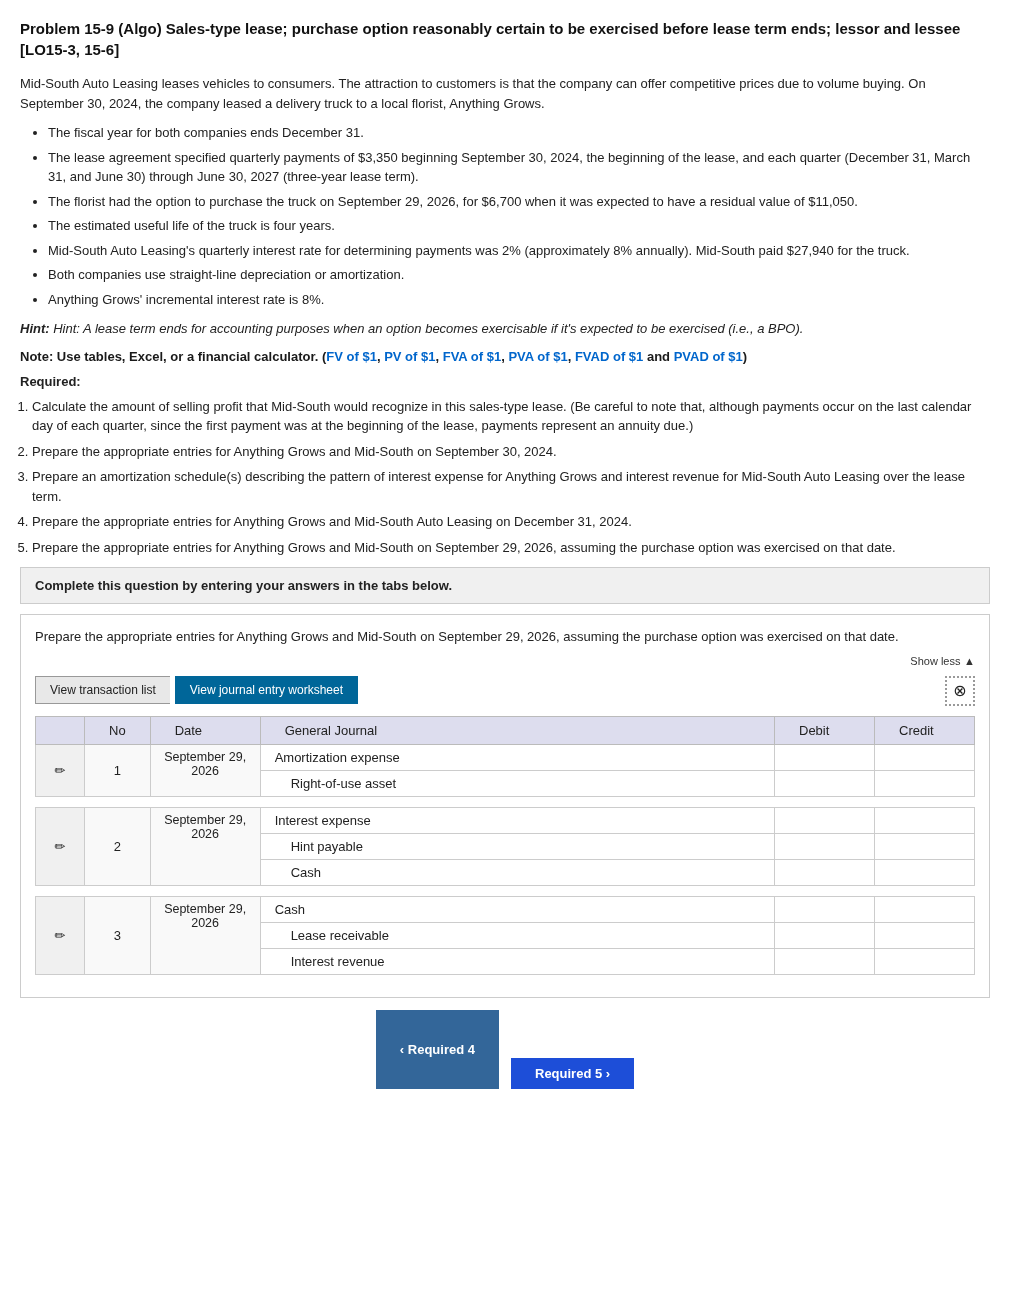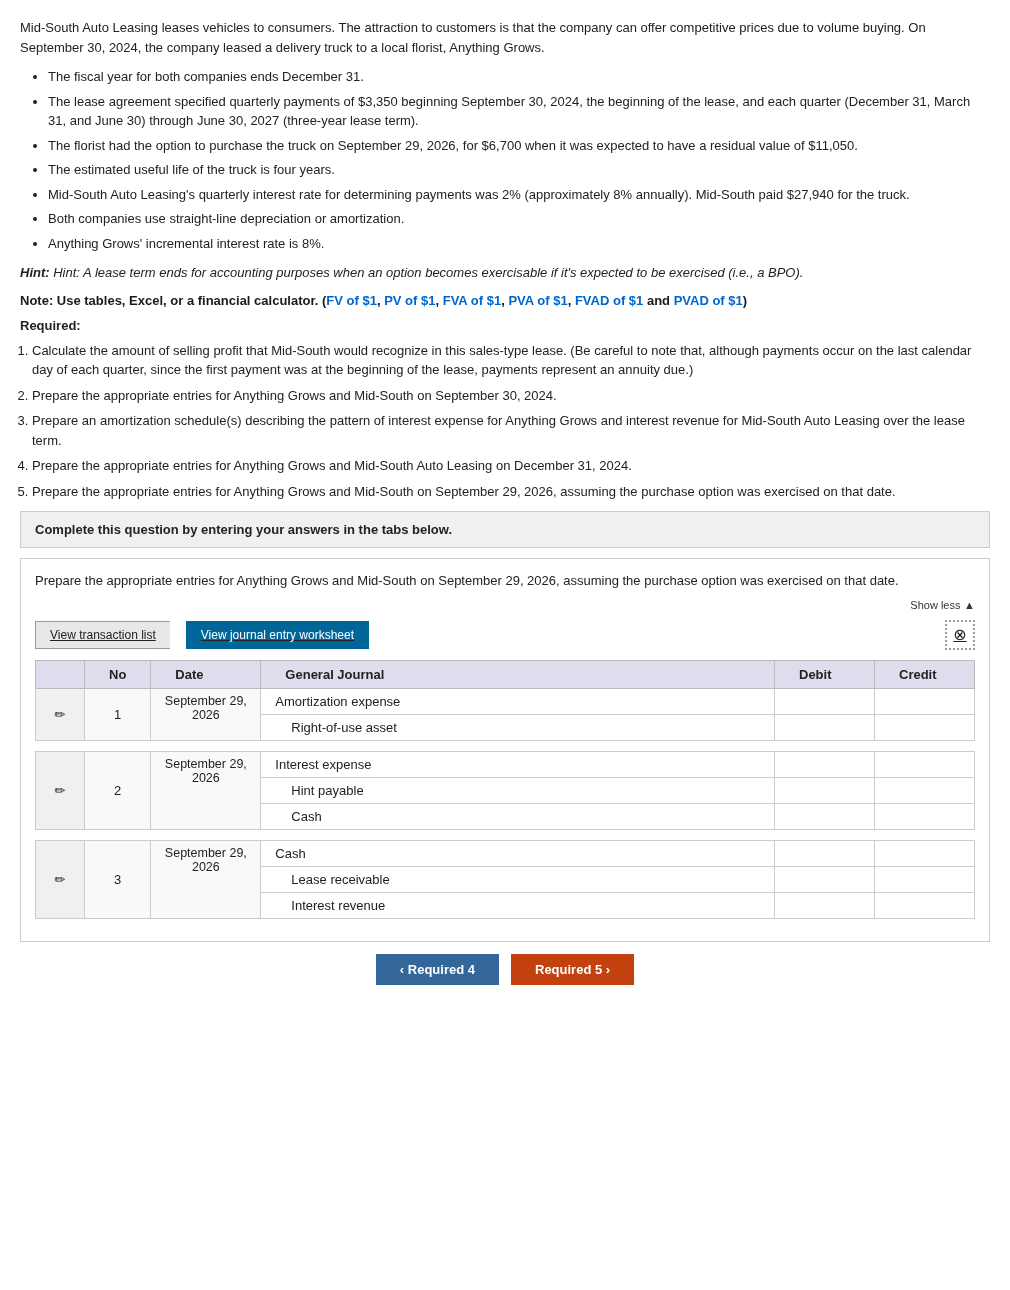--- a/index.html
+++ b/index.html
@@ -113,24 +113,23 @@
       font-size: 13px;
       color: #333;
       margin-bottom: 8px;
       cursor: pointer;
     }
     .show-less span {
       font-size: 11px;
     }
     .toolbar {
       display: flex;
-      align-items: center;
-      margin-bottom: 10px;
-      gap: 16px;
-      text-decoration: underline;
+      align-items: flex-start;
+      margin-bottom: 10px;
+      gap: 5px;
     }
     .toolbar-btn {
       padding: 6px 14px;
       font-size: 12px;
       border: 1px solid #999;
       cursor: pointer;
       background: #e8e8e8;
       font-weight: normal;
       color: #222;
     }
@@ -157,21 +156,21 @@
       width: 100%;
       border-collapse: collapse;
       margin-bottom: 10px;
       font-size: 13px;
     }
     .journal-table th {
       background: #dde;
       border: 1px solid #bbb;
       padding: 6px 24px;
       text-align: left;
-      font-weight: bold;
+      font-weight: normal;
       margin-left: 20px;
     }
     .journal-table th.center {
       text-align: center;
     }
     .journal-table td {
       border: 1px solid #ccc;
       padding: 5px 1px;
       vertical-align: middle;
     }
@@ -218,34 +217,36 @@
       font-size: 13px;
       font-weight: bold;
       cursor: pointer;
       border: none;
     }
     .nav-btn.prev {
       background: #336699;
       color: #fff;
     }
     .nav-btn.next {
-      background: #c2410c;
+      background: #1d4ed8;
       color: #fff;
+      margin-top: 48px;
     }
     .spacer-row td {
       height: 6px;
       background: #fff;
       border: none;
     }
   </style>
 </head>
 <body>
 
 <div class="page">
 
+  <div class="problem-title">Problem 15-9 (Algo) Sales-type lease; purchase option reasonably certain to be exercised before lease term ends; lessor and lessee [LO15-3, 15-6]</div>
 
   <p class="intro-text">Mid-South Auto Leasing leases vehicles to consumers. The attraction to customers is that the company can offer competitive prices due to volume buying. On September 30, 2024, the company leased a delivery truck to a local florist, Anything Grows.</p>
 
   <ul class="bullet-list">
     <li>The fiscal year for both companies ends December 31.</li>
     <li>The lease agreement specified quarterly payments of $3,350 beginning September 30, 2024, the beginning of the lease, and each quarter (December 31, March 31, and June 30) through June 30, 2027 (three-year lease term).</li>
     <li>The florist had the option to purchase the truck on September 29, 2026, for $6,700 when it was expected to have a residual value of $11,050.</li>
     <li>The estimated useful life of the truck is four years.</li>
     <li>Mid-South Auto Leasing's quarterly interest rate for determining payments was 2% (approximately 8% annually). Mid-South paid $27,940 for the truck.</li>
     <li>Both companies use straight-line depreciation or amortization.</li>

